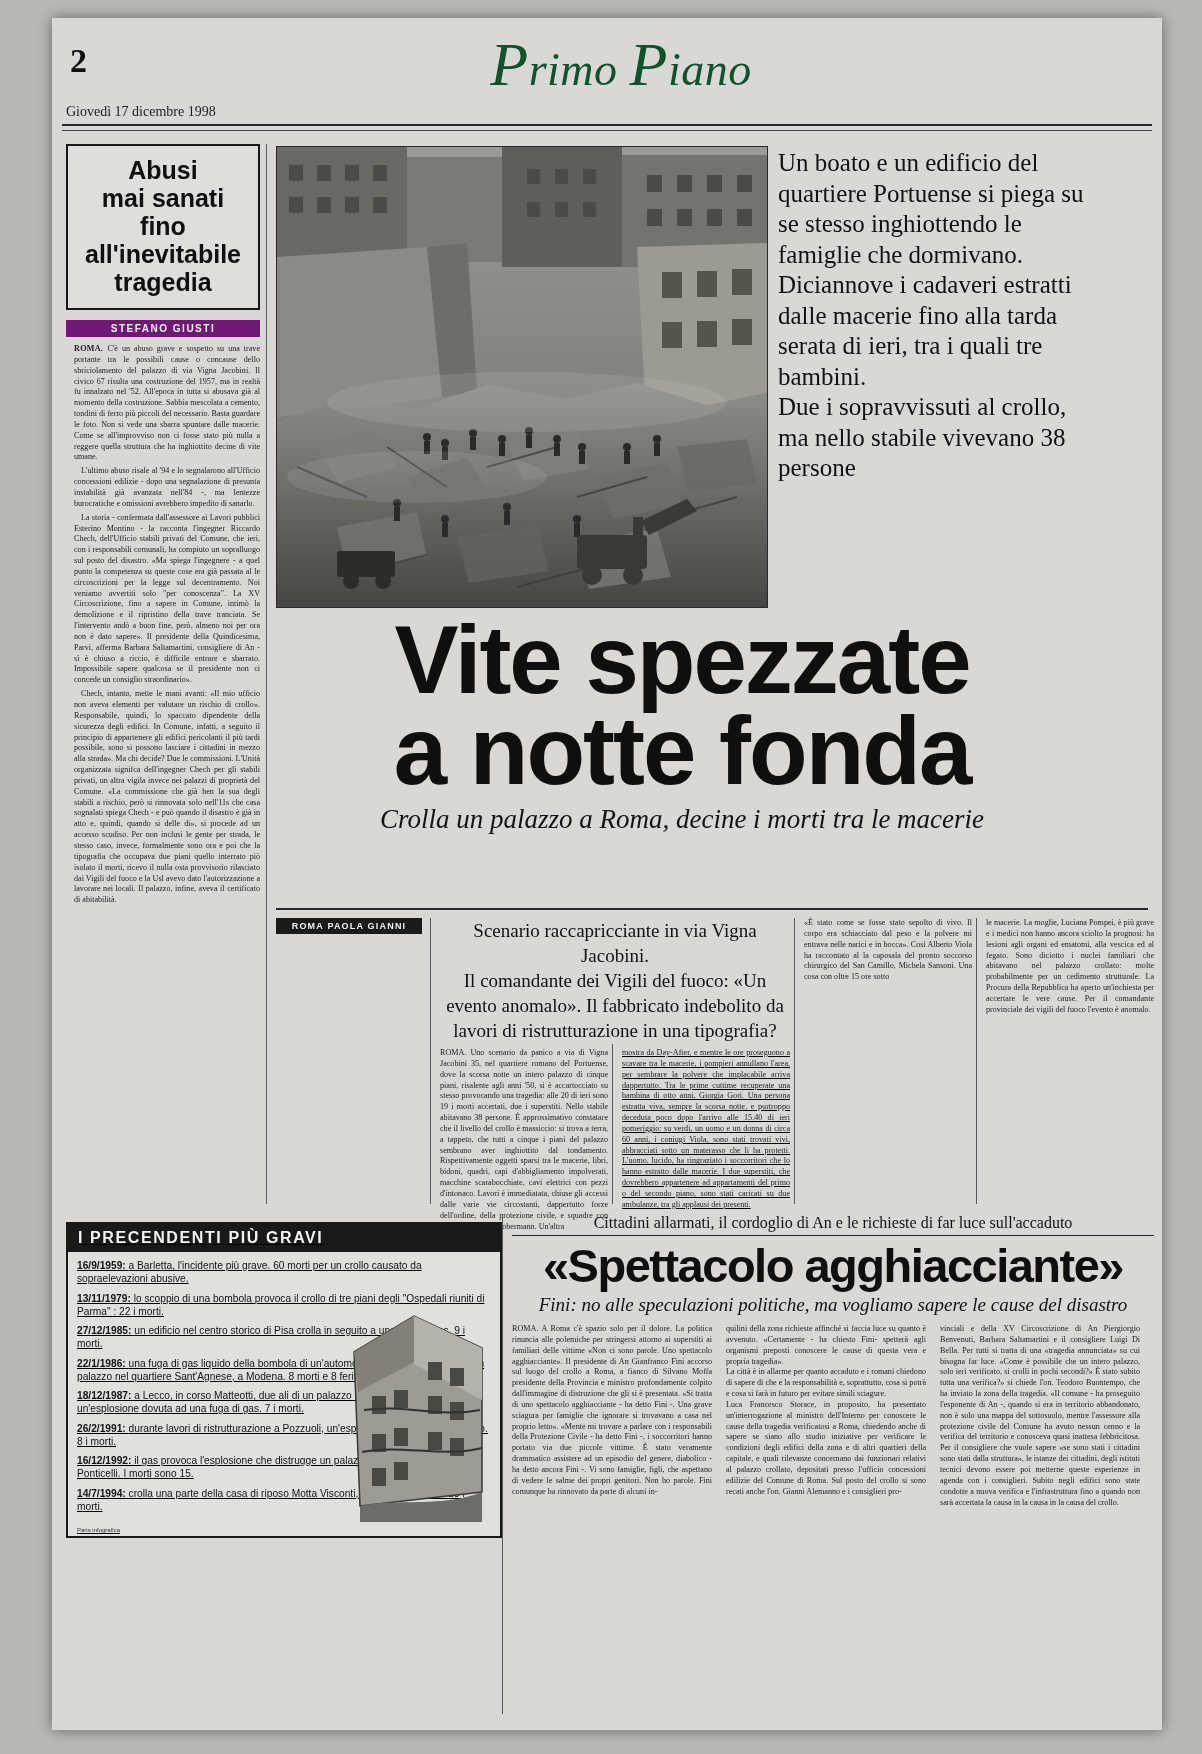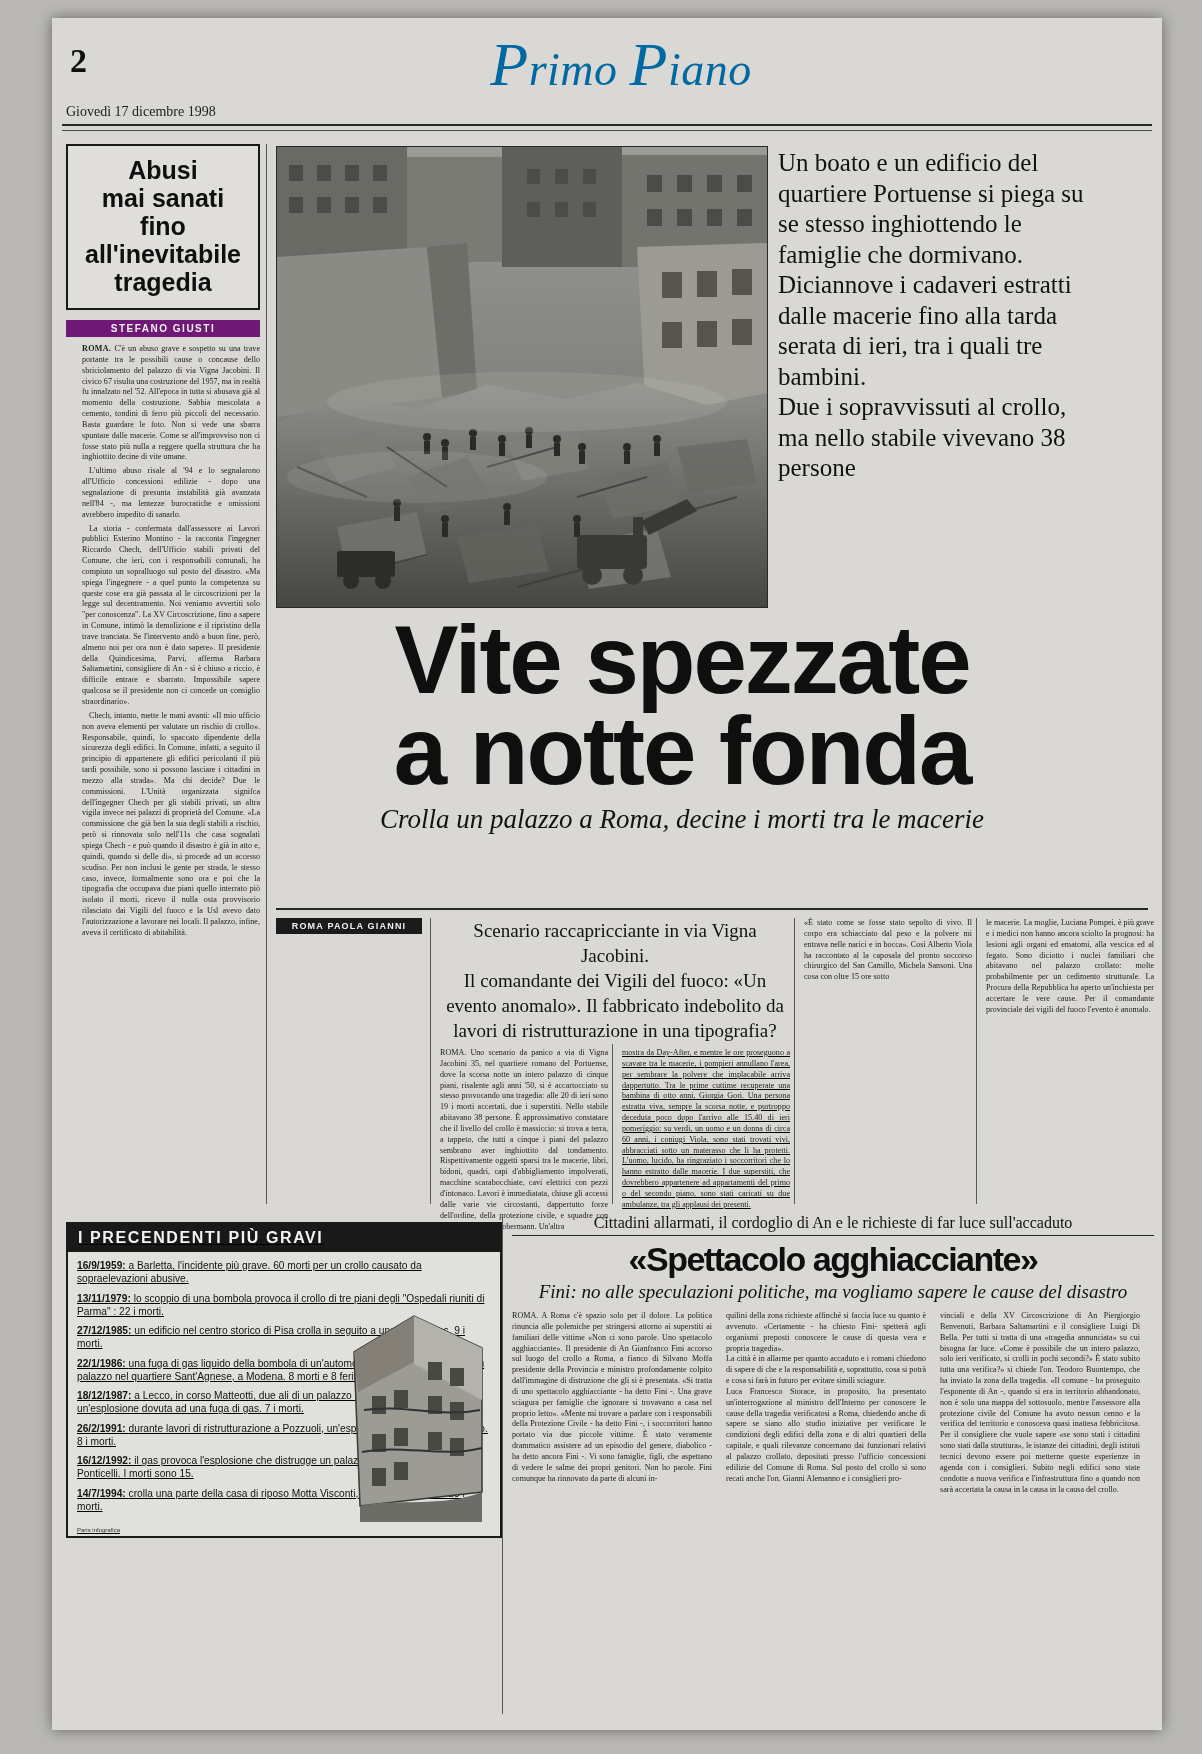--- a/index.html
+++ b/index.html
@@ -38,21 +38,21 @@
   }
   .masthead {
     position: absolute;
     left: 0;
     right: 0;
     top: 22px;
     text-align: center;
     font-family: "Liberation Serif", serif;
     font-style: italic;
     font-size: 46px;
-    color: #0369a1;
+    color: #14532d;
     letter-spacing: .5px;
     margin-left: 28px;
   }
   .masthead .drop {
     font-size: 62px;
     line-height: .8;
   }
   .dateline {
     position: absolute;
     left: 14px;
@@ -108,21 +108,21 @@
     font-weight: bold;
   }
   .bodytext {
     font-size: 8.1px;
     line-height: 1.34;
     text-align: justify;
     color: #1e1e1e;
     hyphens: auto;
     font-family: "Liberation Serif", serif;
   }
-  .bodytext p { margin: 0 0 3px 16px; text-indent: 7px;}
+  .bodytext p { margin: 0 0 3px 8px; text-indent: 7px;}
   .bodytext p.first { text-indent: 0; }
   .smallcaps {
     font-variant: small-caps;
     font-weight: bold;
     letter-spacing: .3px;
   }
   .leftcol .bodytext { margin-top: 7px; }
 
   
   .photo {
@@ -293,21 +293,21 @@
     margin-bottom: 2px;
   }
   .bot-rule {
     height: 1px;
     background: #2b2b2b;
     margin: 3px 0 6px 0;
   }
   .bot-headline {
     font-family: "Liberation Sans", sans-serif;
     font-weight: bold;
-    font-size: 34px;
+    font-size: 47px;
     letter-spacing: -1.5px;
     text-align: center;
     color: #111;
     line-height: 1;
   }
   .bot-sub {
     font-style: italic;
     font-size: 19px;
     text-align: center;
     margin-top: 5px;

